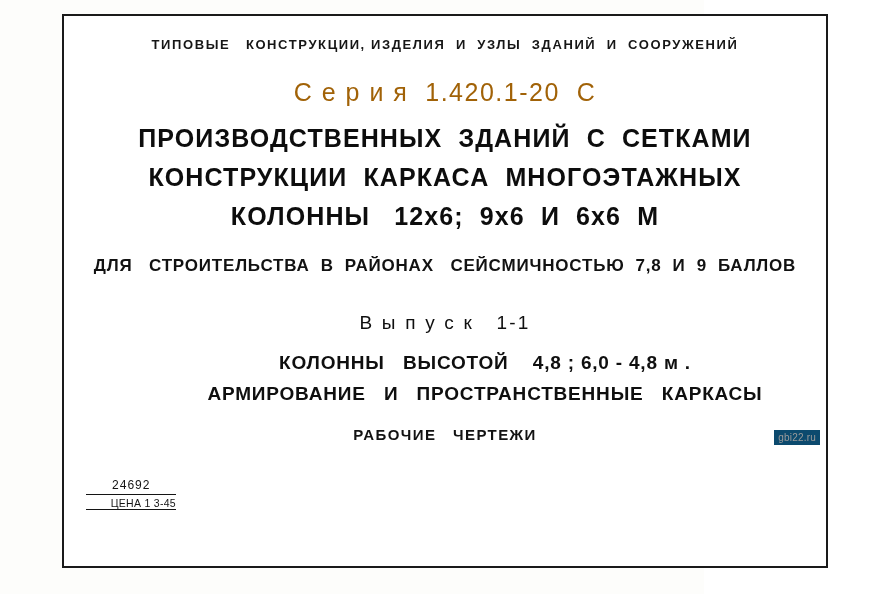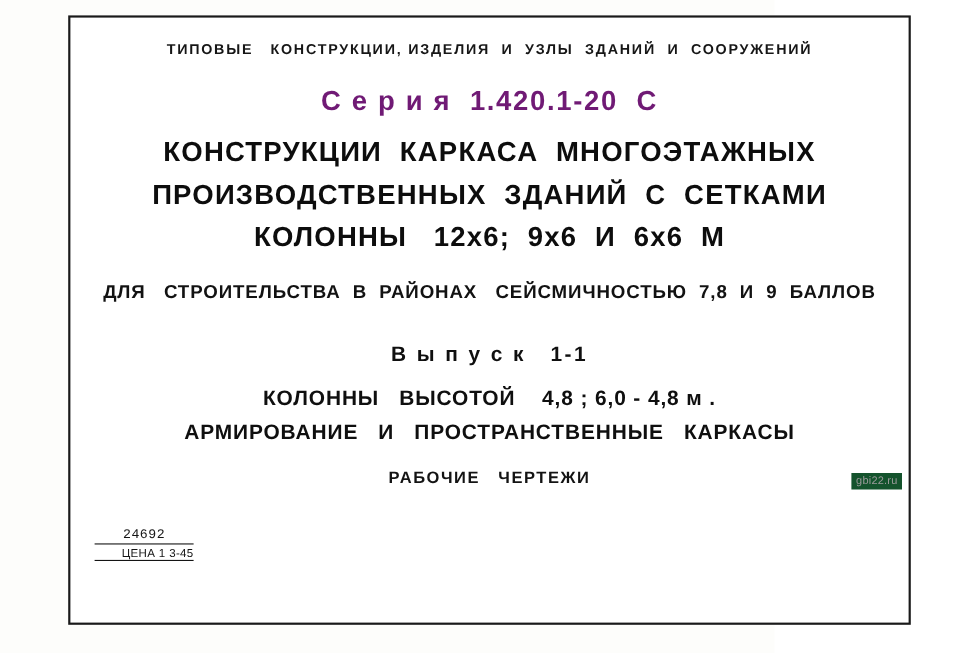--- a/index.html
+++ b/index.html
@@ -63,22 +63,22 @@
     color: #161616;
   }
 
   .series {
     position: absolute;
     top: 62px;
     left: 0;
     width: 100%;
     font-size: 25px;
     letter-spacing: 1.5px;
-    font-weight: bold;
-    color: #701a75;
+    font-weight: normal;
+    color: #a16207;
   }
 
   .title-block {
     position: absolute;
     top: 108px;
     left: 0;
     width: 100%;
   }
   .title-line {
     font-size: 25px;
@@ -99,29 +99,30 @@
     color: #121212;
   }
 
   .vypusk {
     position: absolute;
     top: 296px;
     left: 0;
     width: 100%;
     font-size: 19px;
     letter-spacing: 2.2px;
-    font-weight: bold;
+    font-weight: normal;
     color: #0f0f0f;
   }
 
   .subtitle-block {
     position: absolute;
     top: 336px;
     left: 0;
     width: 100%;
+    padding-left: 40px;
   }
   .subtitle-line {
     font-size: 19px;
     letter-spacing: 0.8px;
     font-weight: bold;
     color: #0f0f0f;
     margin-bottom: 9px;
   }
 
   .working {
@@ -162,41 +163,41 @@
     border-bottom: 1.5px solid #141414;
   }
 
   
   .watermark {
     position: absolute;
     right: 6px;
     top: 414px;
     font-size: 10px;
     color: #9a9a9a;
-    background: #14532d;
+    background: #0c4a6e;
     padding: 2px 4px;
     letter-spacing: 0.2px;
     font-weight: normal;
   }
 </style>
 </head>
 <body>
 
 <div class="page">
 
   <div class="frame">
     <div class="inner">
 
       <div class="txt header-line">ТИПОВЫЕ   КОНСТРУКЦИИ, ИЗДЕЛИЯ  И  УЗЛЫ  ЗДАНИЙ  И  СООРУЖЕНИЙ</div>
 
       <div class="txt series">С е р и я  1.420.1-20  С</div>
 
       <div class="title-block">
+        <div class="txt title-line">ПРОИЗВОДСТВЕННЫХ  ЗДАНИЙ  С  СЕТКАМИ</div>
         <div class="txt title-line">КОНСТРУКЦИИ  КАРКАСА  МНОГОЭТАЖНЫХ</div>
-        <div class="txt title-line">ПРОИЗВОДСТВЕННЫХ  ЗДАНИЙ  С  СЕТКАМИ</div>
         <div class="txt title-line">КОЛОННЫ   12х6;  9х6  И  6х6  М</div>
       </div>
 
       <div class="txt seismic">ДЛЯ   СТРОИТЕЛЬСТВА  В  РАЙОНАХ   СЕЙСМИЧНОСТЬЮ  7,8  И  9  БАЛЛОВ</div>
 
       <div class="txt vypusk">В ы п у с к   1-1</div>
 
       <div class="subtitle-block">
         <div class="txt subtitle-line">КОЛОННЫ   ВЫСОТОЙ    4,8 ; 6,0 - 4,8 м .</div>
         <div class="txt subtitle-line">АРМИРОВАНИЕ   И   ПРОСТРАНСТВЕННЫЕ   КАРКАСЫ</div>

